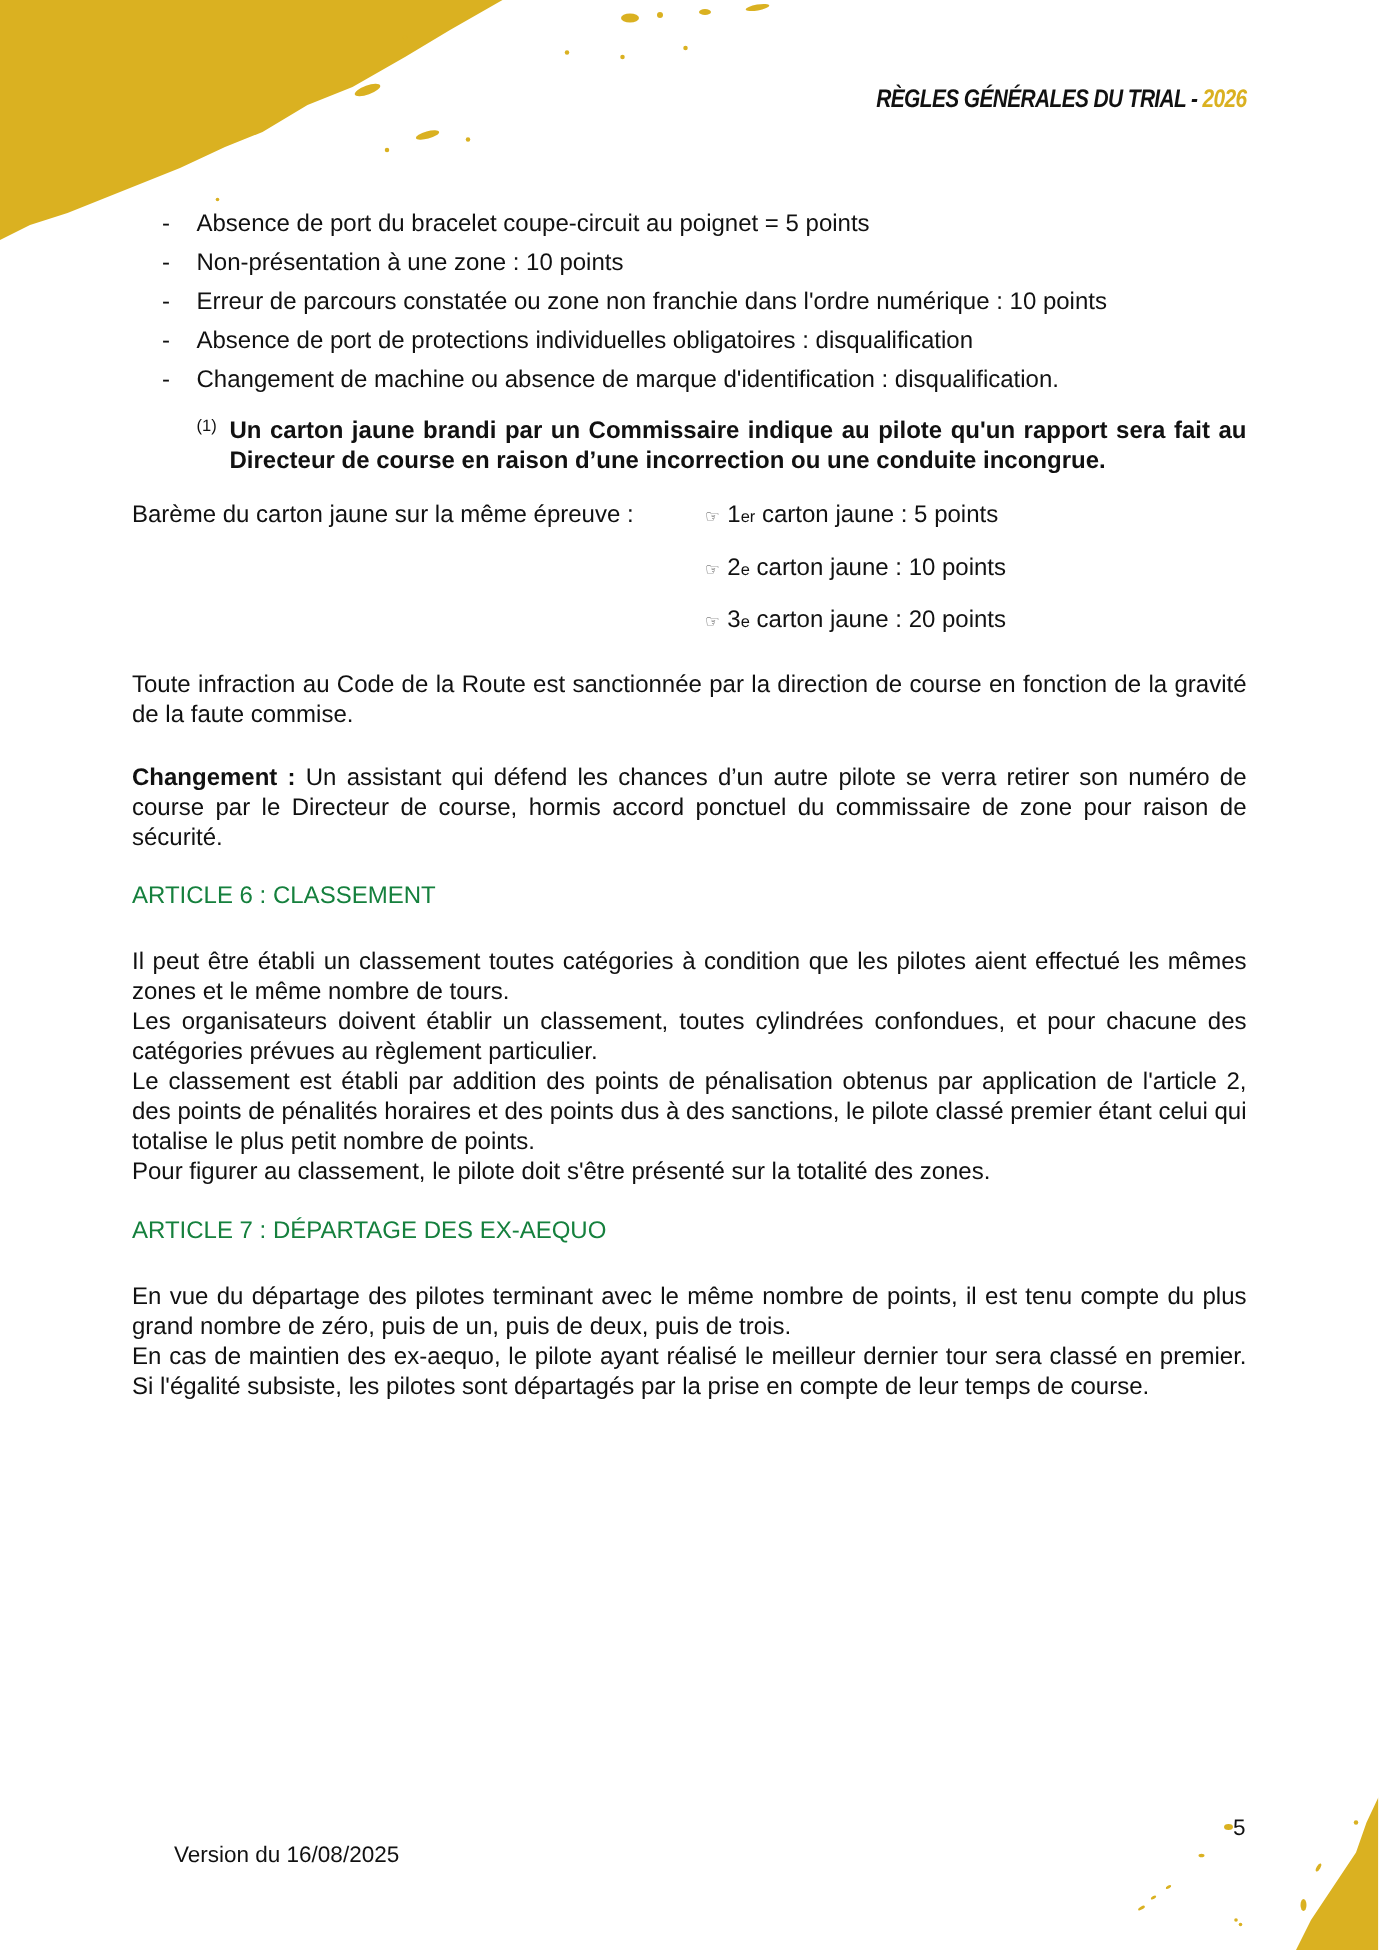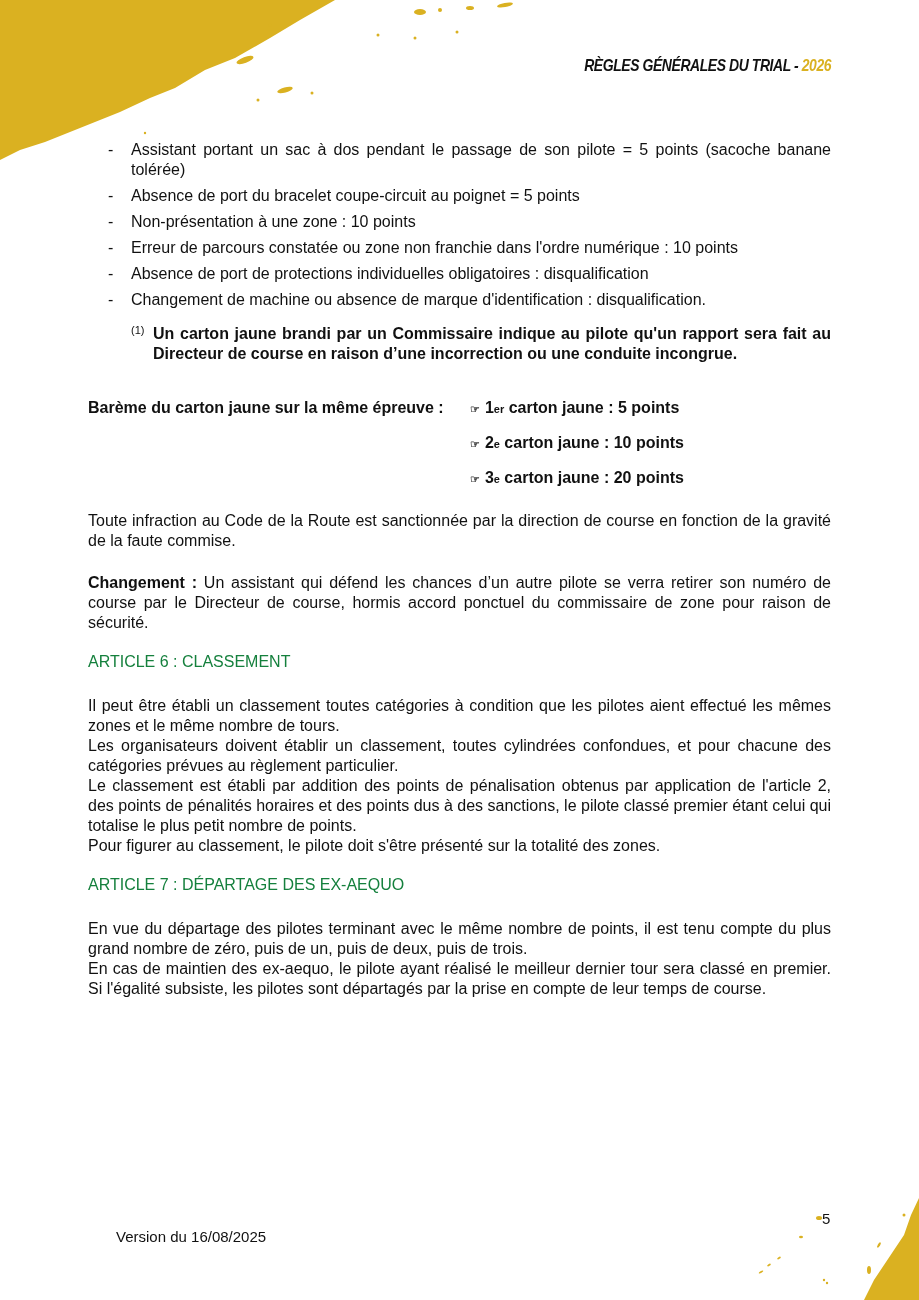--- a/index.html
+++ b/index.html
@@ -17,21 +17,21 @@
       color: #111;
     }
     .header-title .year { color: #dab121; }
     .content { position: absolute; left: 88px; top: 140px; width: 743px; line-height: 20px; }
     .bullets { list-style: none; margin: 0; padding: 0; }
     .bullets li { position: relative; padding-left: 43px; margin-bottom: 6px; text-align: justify; }
     .bullets li::before { content: "-"; position: absolute; left: 20px; top: 0; }
     .footnote { margin: 14px 0 0 0; padding-left: 43px; text-indent: 0; position: relative; text-align: justify; }
     .footnote sup { font-size: 11px; position: absolute; left: 43px; top: -4px; }
     .footnote .fn-text { display: block; padding-left: 22px; text-indent: 0; font-weight: bold; }
-    .bareme { display: flex; margin-top: 34px; font-weight: bold; }
+    .bareme { display: flex; margin-top: 16px; }
     .bareme-label { width: 382px; }
     .bareme-list { display: flex; flex-direction: column; gap: 14px; }
     .bareme-item { display: flex; align-items: baseline; }
     .bareme-item .hand { font-size: 11px; color: #444; margin-right: 5px; }
     .bareme-item sup { font-size: 11px; line-height: 0; }
     p { margin: 0; text-align: justify; }
     .para { margin-top: 22px; }
     .article-title { color: #15803d; font-weight: normal; margin-top: 19px; margin-bottom: 24px; }
     .footer-version { position: absolute; left: 116px; top: 1228px; font-size: 15px; }
     .page-number { position: absolute; left: 822px; top: 1210px; font-size: 15px; }
@@ -55,21 +55,20 @@
   <circle cx="258" cy="100" r="1.5" fill="#dab121"></circle>
   <circle cx="145" cy="133" r="1.2" fill="#dab121"></circle>
 </svg>
 
 <div class="header-title">
   <span>RÈGLES GÉNÉRALES DU TRIAL - </span><span class="year">2026</span>
 </div>
 
 <div class="content">
   <ul class="bullets">
-    <li>Assistant portant un sac à dos pendant le passage de son pilote = 5 points (sacoche banane tolérée)</li>
     <li>Absence de port du bracelet coupe-circuit au poignet = 5 points</li>
     <li>Non-présentation à une zone : 10 points</li>
     <li>Erreur de parcours constatée ou zone non franchie dans l'ordre numérique : 10 points</li>
     <li>Absence de port de protections individuelles obligatoires : disqualification</li>
     <li>Changement de machine ou absence de marque d'identification : disqualification.</li>
   </ul>
 
   <div class="footnote">
     <sup>(1)</sup>
     <span class="fn-text">Un carton jaune brandi par un Commissaire indique au pilote qu'un rapport sera fait au Directeur de course en raison d’une incorrection ou une conduite incongrue.</span>

